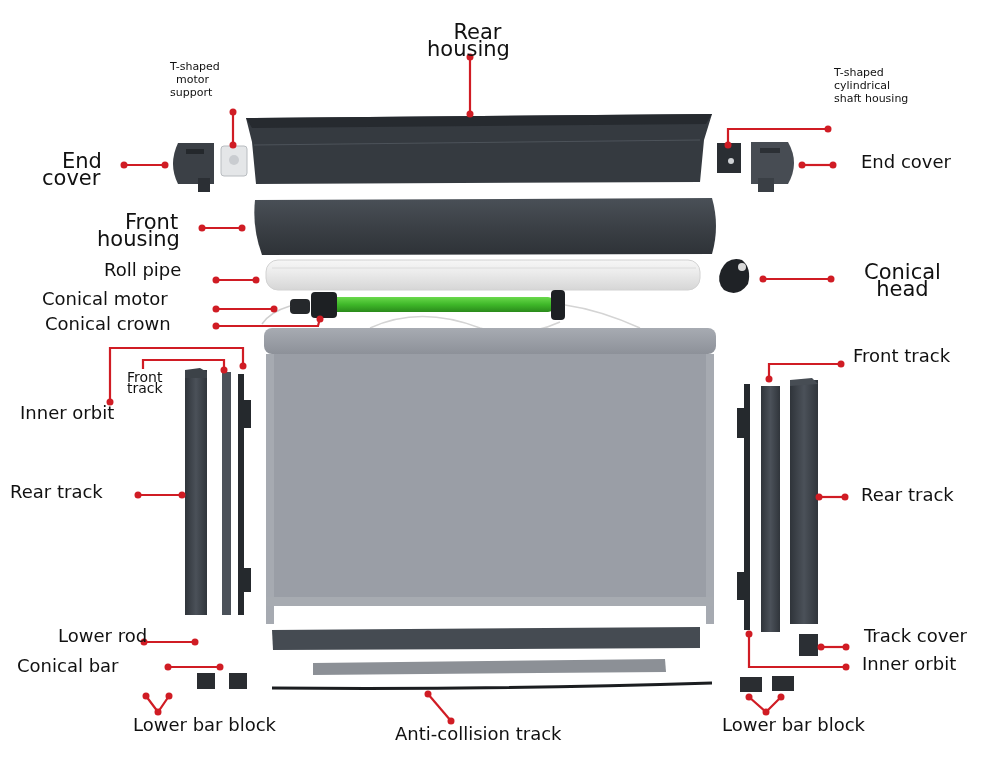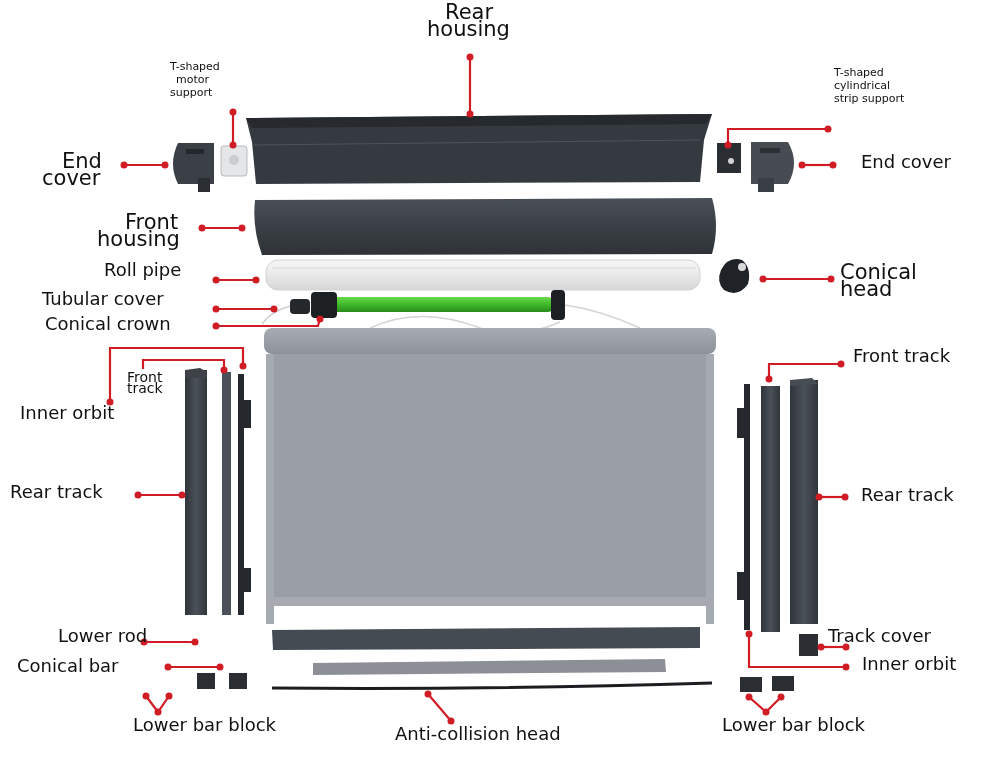--- a/index.html
+++ b/index.html
@@ -206,71 +206,71 @@
       <circle cx="821" cy="647" r="3.5"></circle>
         <circle cx="846" cy="647" r="3.5"></circle>
       <circle cx="749" cy="634" r="3.5"></circle>
         <circle cx="846" cy="667" r="3.5"></circle>
       <circle cx="749" cy="697" r="3.5"></circle>
         <circle cx="781" cy="697" r="3.5"></circle>
         <circle cx="766" cy="712" r="3.5"></circle>
     </g>
   </svg>
 
-  <div class="lbl lg stack" style="left:427px;top:4px;text-align:left;">
+  <div class="lbl lg stack" style="left:427px;top:24px;text-align:center;">
     <div style="padding-left:18px">Rear</div>
     <div>housing</div>
   </div>
 
   <div class="lbl sm" style="left:170px;top:60px;">
     <div>T-shaped</div>
     <div style="padding-left:6px">motor</div>
     <div>support</div>
   </div>
 
   <div class="lbl lg stack" style="left:42px;top:153px;">
     <div style="padding-left:20px">End</div>
     <div>cover</div>
   </div>
 
   <div class="lbl sm" style="left:834px;top:66px;">
     <div>T-shaped</div>
     <div>cylindrical</div>
-    <div>strip support</div>
+    <div>shaft housing</div>
   </div>
 
   <div class="lbl md" style="left:849px;top:153px;margin-left:12px;">End cover</div>
 
   <div class="lbl lg stack" style="left:97px;top:214px;">
     <div style="padding-left:28px">Front</div>
     <div>housing</div>
   </div>
 
   <div class="lbl md" style="left:104px;top:261px;">Roll pipe</div>
-  <div class="lbl md" style="left:42px;top:290px;">Tubular cover</div>
+  <div class="lbl md" style="left:42px;top:290px;">Conical motor</div>
   <div class="lbl md" style="left:45px;top:315px;">Conical crown</div>
 
-  <div class="lbl lg stack" style="left:840px;top:264px;">
+  <div class="lbl lg stack" style="left:864px;top:264px;text-align:center;">
     <div>Conical</div>
     <div>head</div>
   </div>
 
   <div class="lbl tiny" style="left:127px;top:372px;">
     <div>Front</div>
     <div>track</div>
   </div>
 
   <div class="lbl md" style="left:20px;top:404px;">Inner orbit</div>
   <div class="lbl md" style="left:10px;top:483px;">Rear track</div>
 
   <div class="lbl md" style="left:853px;top:347px;">Front track</div>
   <div class="lbl md" style="left:861px;top:486px;">Rear track</div>
 
   <div class="lbl md" style="left:10px;top:627px;margin-left:48px;">Lower rod</div>
   <div class="lbl md" style="left:17px;top:657px;">Conical bar</div>
   <div class="lbl md" style="left:133px;top:716px;">Lower bar block</div>
-  <div class="lbl md" style="left:395px;top:725px;">Anti-collision head</div>
-
-  <div class="lbl md" style="left:828px;top:627px;">Track cover</div>
+  <div class="lbl md" style="left:395px;top:725px;">Anti-collision track</div>
+
+  <div class="lbl md" style="left:864px;top:627px;">Track cover</div>
   <div class="lbl md" style="left:862px;top:655px;">Inner orbit</div>
   <div class="lbl md" style="left:722px;top:716px;">Lower bar block</div>
 
 </div>
 
 </body></html>

